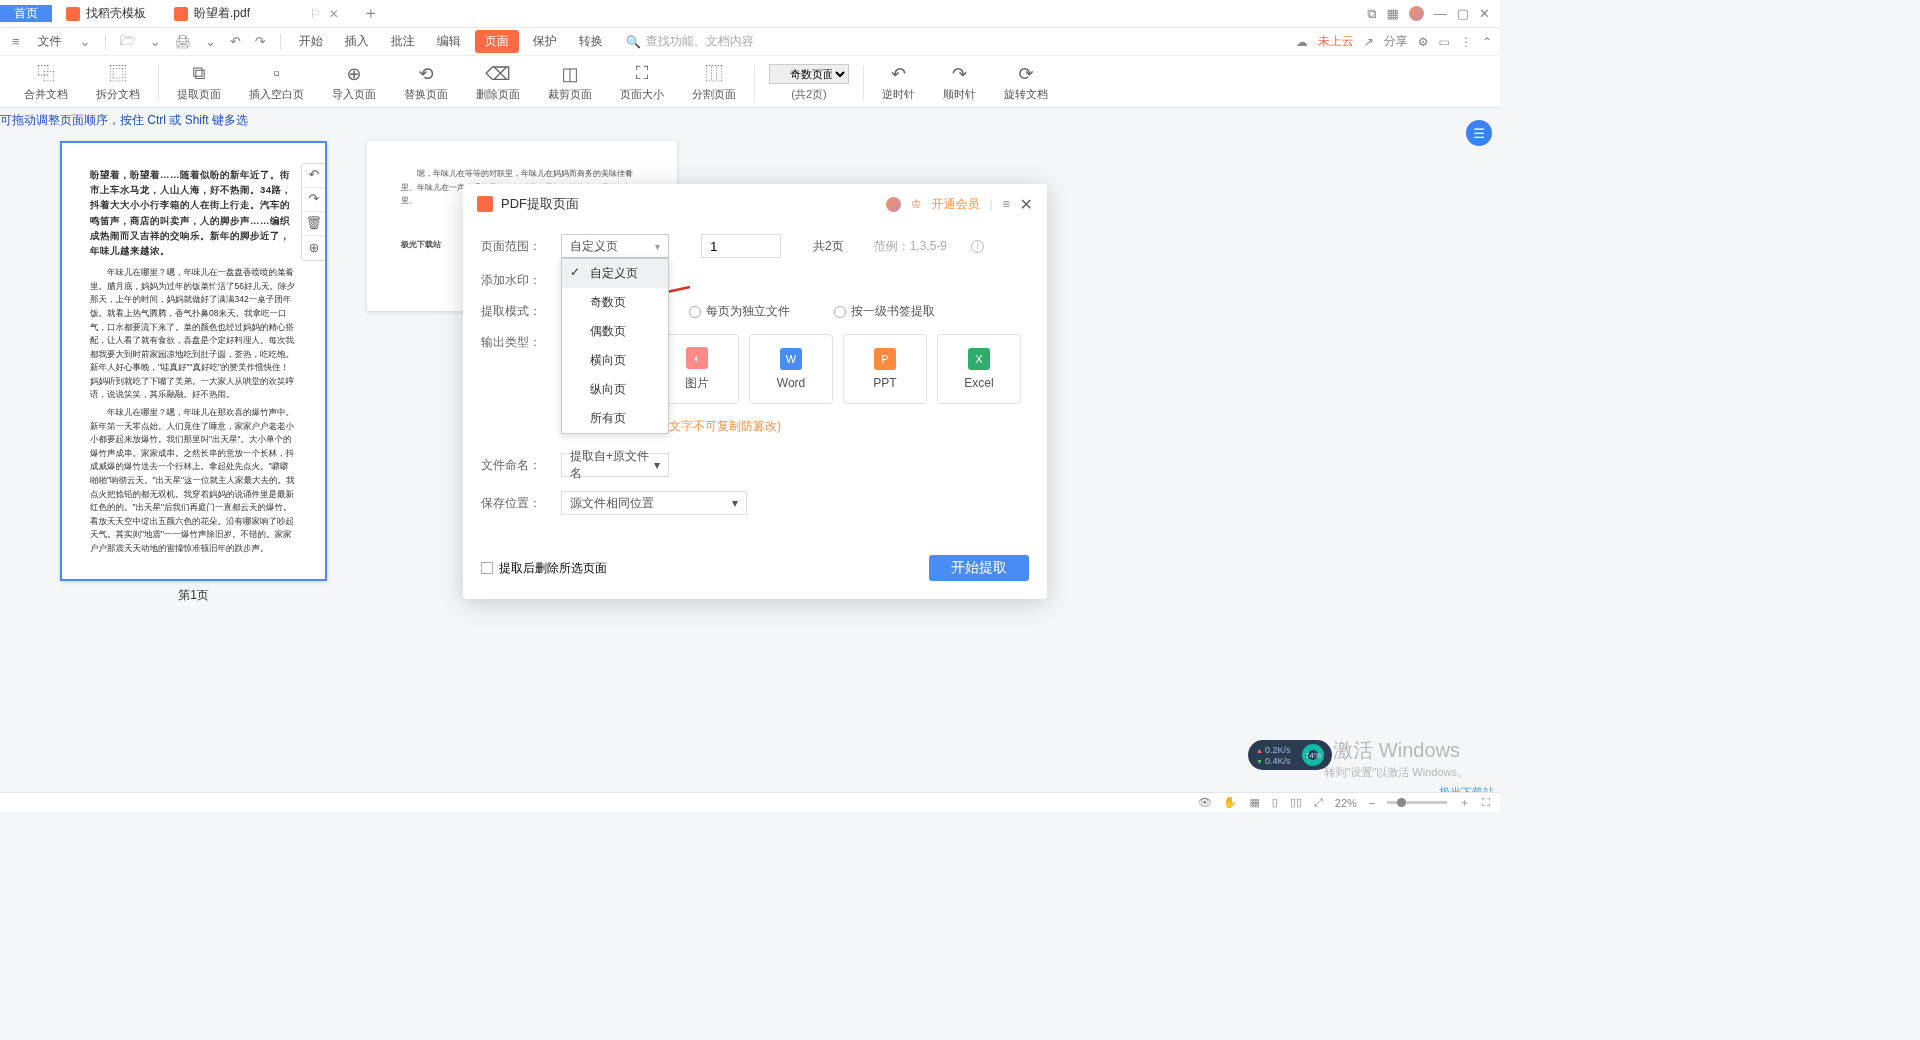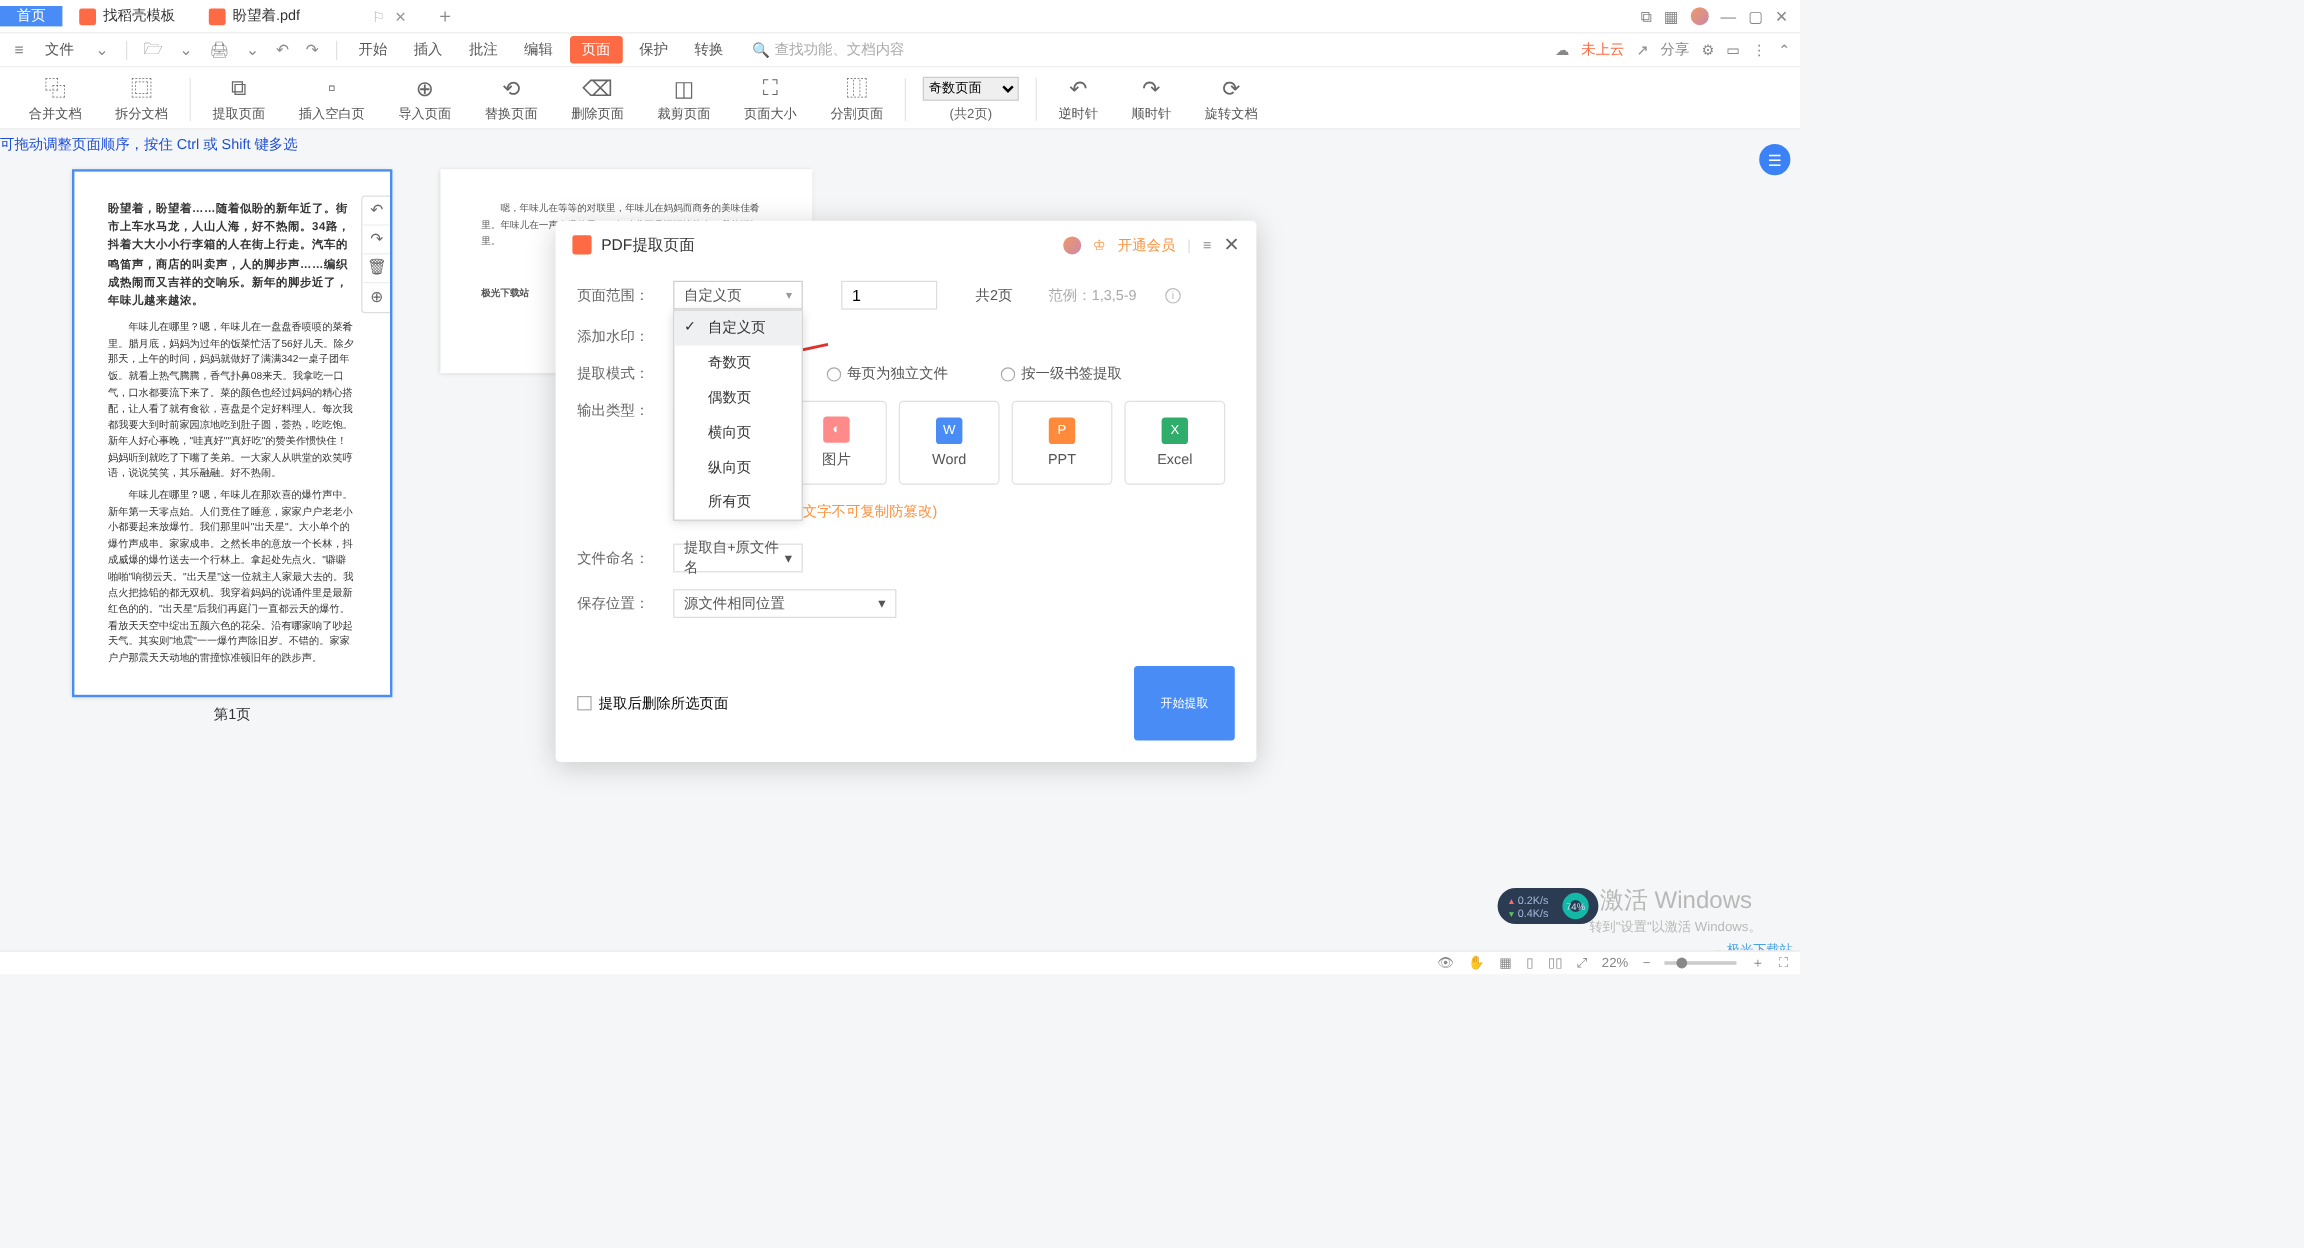--- a/index.html
+++ b/index.html
@@ -28,21 +28,21 @@
 .search-box { color: #aaa; margin-left: 10px; display:flex; align-items:center; gap:4px;}
 .menu-right { margin-left:auto; display:flex; align-items:center; gap:10px; color:#888; font-size:12px;}
 .cloud-link{color:#fd6a43;}
 
 
 .toolbar { height: 52px; background: #fff; display: flex; align-items: center; padding: 2px 10px 0; gap: 0; border-bottom: 1px solid #e5e5e5; }
 .tool-btn { display: flex; flex-direction: column; align-items: center; justify-content: center; padding: 0 14px; color: #555; cursor:pointer; font-size:11px; gap:3px;}
 .tool-btn .ticon { font-size: 18px; color: #666; height:20px; display:flex;align-items:center;}
 .tool-sep { width: 1px; height: 36px; background: #e5e5e5; margin: 0 4px; }
 .page-select { display:flex; flex-direction:column; align-items:center; gap:3px; padding:0 10px;}
-.page-select select{ width:80px; height:20px; font-size:11px; border:1px solid #ccc;}
+.page-select select{ width:80px; height:20px; font-size:11px; border:1px solid #ccc;padding-left:16px;}
 .page-select .count{font-size:11px;color:#666;}
 
 
 .workarea { position: absolute; top: 108px; left:0; right:0; bottom: 20px; background: #f5f6f7; }
 .hint-text { text-align: left; color: #1d4ed8; font-size: 12px; padding: 4px 0; }
 
 .thumbs { display:flex; gap:40px; padding: 8px 60px; align-items:flex-start;}
 .thumb-wrap { display:flex; flex-direction:column; align-items:center; gap:6px;}
 .page-thumb { background:#fff; box-shadow: 0 1px 4px rgba(0,0,0,.15); position:relative;}
 .thumb1 { width: 267px; height: 440px; border:2px solid #4a8cf5; padding:24px 28px; font-size:9px; line-height:1.6; color:#333; overflow:hidden;}
@@ -91,21 +91,21 @@
 .ci.pdf{background:#fd6a43;} .ci.img{background:#ff8a8a;} .ci.word{background:#4a8cf5;} .ci.ppt{background:#ff8a3c;} .ci.xls{background:#2fae6b;}
 
 .chk{display:inline-flex;align-items:center;gap:6px;cursor:pointer;}
 .chk .c{width:12px;height:12px;border:1px solid #aaa;}
 .pdftype-hint{color:#fd9340;margin-left:6px;}
 
 .naming-sel, .savepath-sel{ height:24px; border:1px solid #ddd; display:flex; align-items:center; padding:0 8px; justify-content:space-between; cursor:pointer; font-size:12px;}
 .naming-sel{width:108px;} .savepath-sel{width:186px;}
 
 .dlg-footer{ display:flex; align-items:center; padding: 4px 18px 18px;}
-.start-btn{ margin-left:auto; background:#4a8cf5; color:#fff; border:none; padding:24px 22px; border-radius:3px; font-size:10px; cursor:pointer;}
+.start-btn{ margin-left:auto; background:#4a8cf5; color:#fff; border:none; padding:4px 22px; border-radius:3px; font-size:14px; cursor:pointer;}
 
 
 .float-badge{position:absolute; right:8px; top:120px; width:26px;height:26px;background:#3b82f6;border-radius:50%;display:flex;align-items:center;justify-content:center;color:#fff;font-size:13px;}
 
 
 .statusbar{position:absolute;bottom:0;left:0;right:0;height:20px;background:#fff;border-top:1px solid #e5e5e5;display:flex;align-items:center;justify-content:flex-end;gap:12px;padding:0 10px;color:#888;font-size:11px;}
 
 
 .wm1{position:absolute;right:40px;bottom:48px;color:#b8b8b8;font-size:20px;}
 .wm2{position:absolute;right:32px;bottom:32px;color:#b8b8b8;font-size:11px;}

